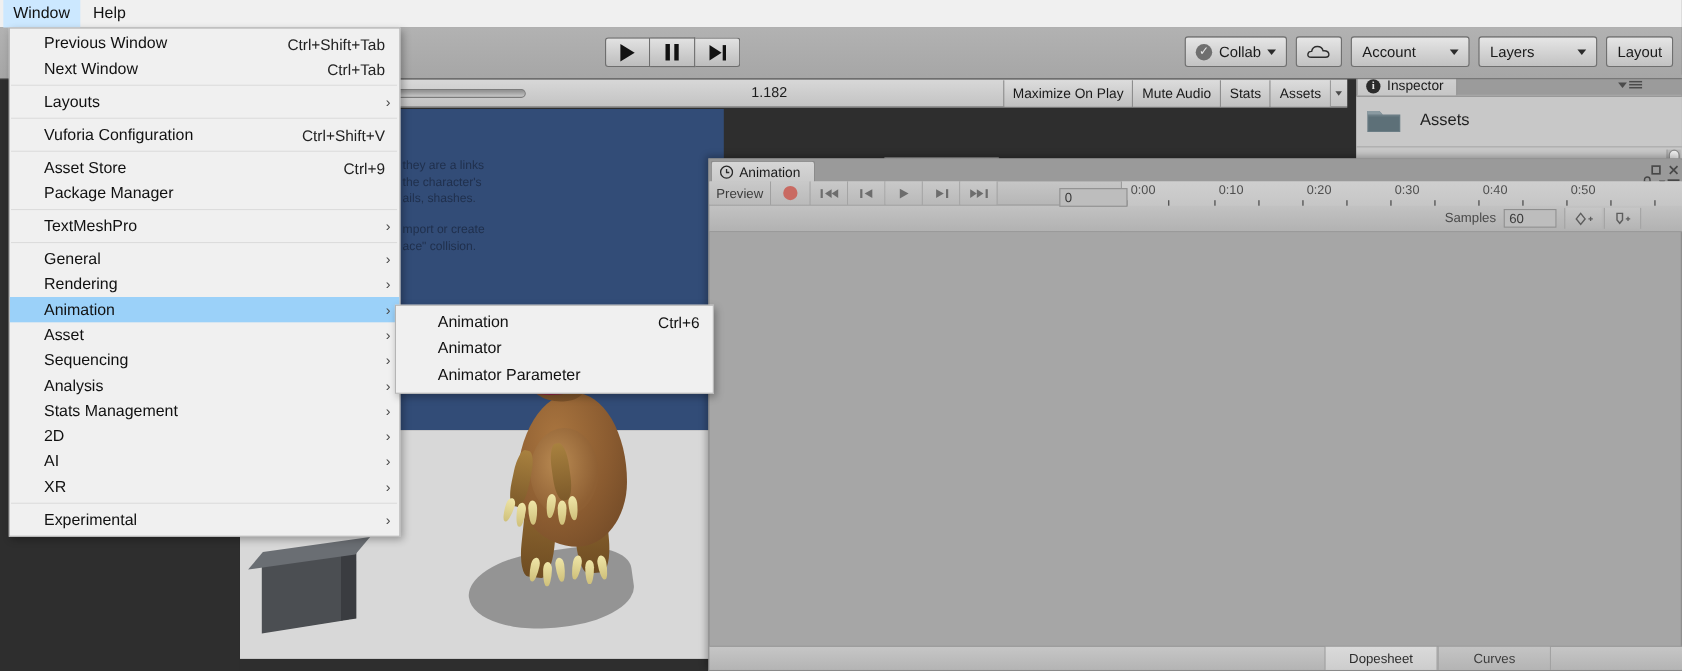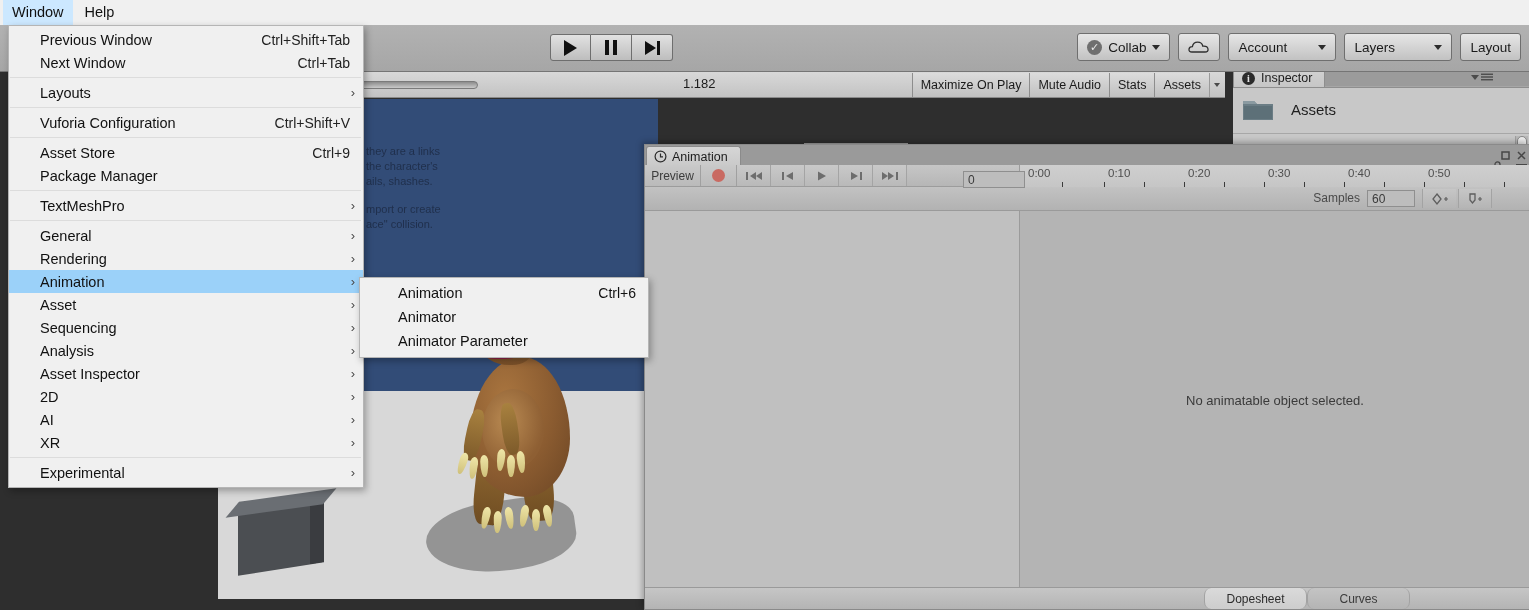--- a/index.html
+++ b/index.html
@@ -314,21 +314,21 @@
   .aw-footer {
     position: absolute; left: 0; bottom: 0; width: 885px; height: 22px;
     background: linear-gradient(#c6c6c6, #b4b4b4);
     border-top: 1px solid #9a9a9a;
     display: flex; align-items: stretch;
   }
   .aw-ftab {
     width: 103px; display: flex; align-items: center; justify-content: center;
     font-size: 12px; color: #3c3c3c;
     background: linear-gradient(#c4c4c4, #b4b4b4);
-    border-left: 1px solid #a2a2a2; border-right: 1px solid #a2a2a2; border-radius: 7px;
+    border-left: 1px solid #a2a2a2; border-right: 1px solid #a2a2a2;
   }
   .aw-ftab.sel { background: linear-gradient(#dadada, #cdcdcd); color: #2c2c2c; }
 
   
   .menu {
     position: absolute; left: 8px; top: 25px;
     width: 356px;
     background: #f0f0f0;
     border: 1px solid #b5b5b5;
     box-shadow: 2px 3px 7px rgba(0,0,0,0.30);
@@ -643,25 +643,20 @@
       </div>
       <div style="position:absolute; right:38px; top:2px; width:34px; height:19px; background:linear-gradient(#c6c6c6,#b5b5b5); border-left:1px solid #a3a3a3; border-right:1px solid #a3a3a3; display:flex; align-items:center; justify-content:center;">
         <svg width="18" height="14" viewBox="0 0 18 14">
             <path d="M4 2 L9 2 L9 8 L6.5 11 L4 8 Z" fill="none" stroke="#5e5e5e" stroke-width="1.3"></path>
             <path d="M12 7 L16 7 M14 5 L14 9" stroke="#5e5e5e" stroke-width="1.2"></path>
           </svg>
       </div>
     </div>
     <div class="numfield" style="position:absolute; left:318px; top:26px; width:62px; z-index:5;">0</div>
 
-    <div class="aw-body">
-      <div class="aw-right"></div>
-      <div class="divider"></div>
-      <div class="aw-empty-msg">No animatable object selected.</div>
-    </div>
 
     <div class="aw-footer">
       <div style="flex:1;"></div>
       <div class="aw-ftab sel">Dopesheet</div>
       <div class="aw-ftab">Curves</div>
       <div style="flex:0 0 120px;"></div>
     </div>
   </div>
 
   <div class="menubar">
@@ -720,21 +715,21 @@
     </div>
     <div class="row">
       <span class="lbl">Sequencing</span>
       <span class="arrow">›</span>
     </div>
     <div class="row">
       <span class="lbl">Analysis</span>
       <span class="arrow">›</span>
     </div>
     <div class="row">
-      <span class="lbl">Asset Inspector</span>
+      <span class="lbl">Stats Management</span>
       <span class="arrow">›</span>
     </div>
     <div class="row">
       <span class="lbl">2D</span>
       <span class="arrow">›</span>
     </div>
     <div class="row">
       <span class="lbl">AI</span>
       <span class="arrow">›</span>
     </div>

